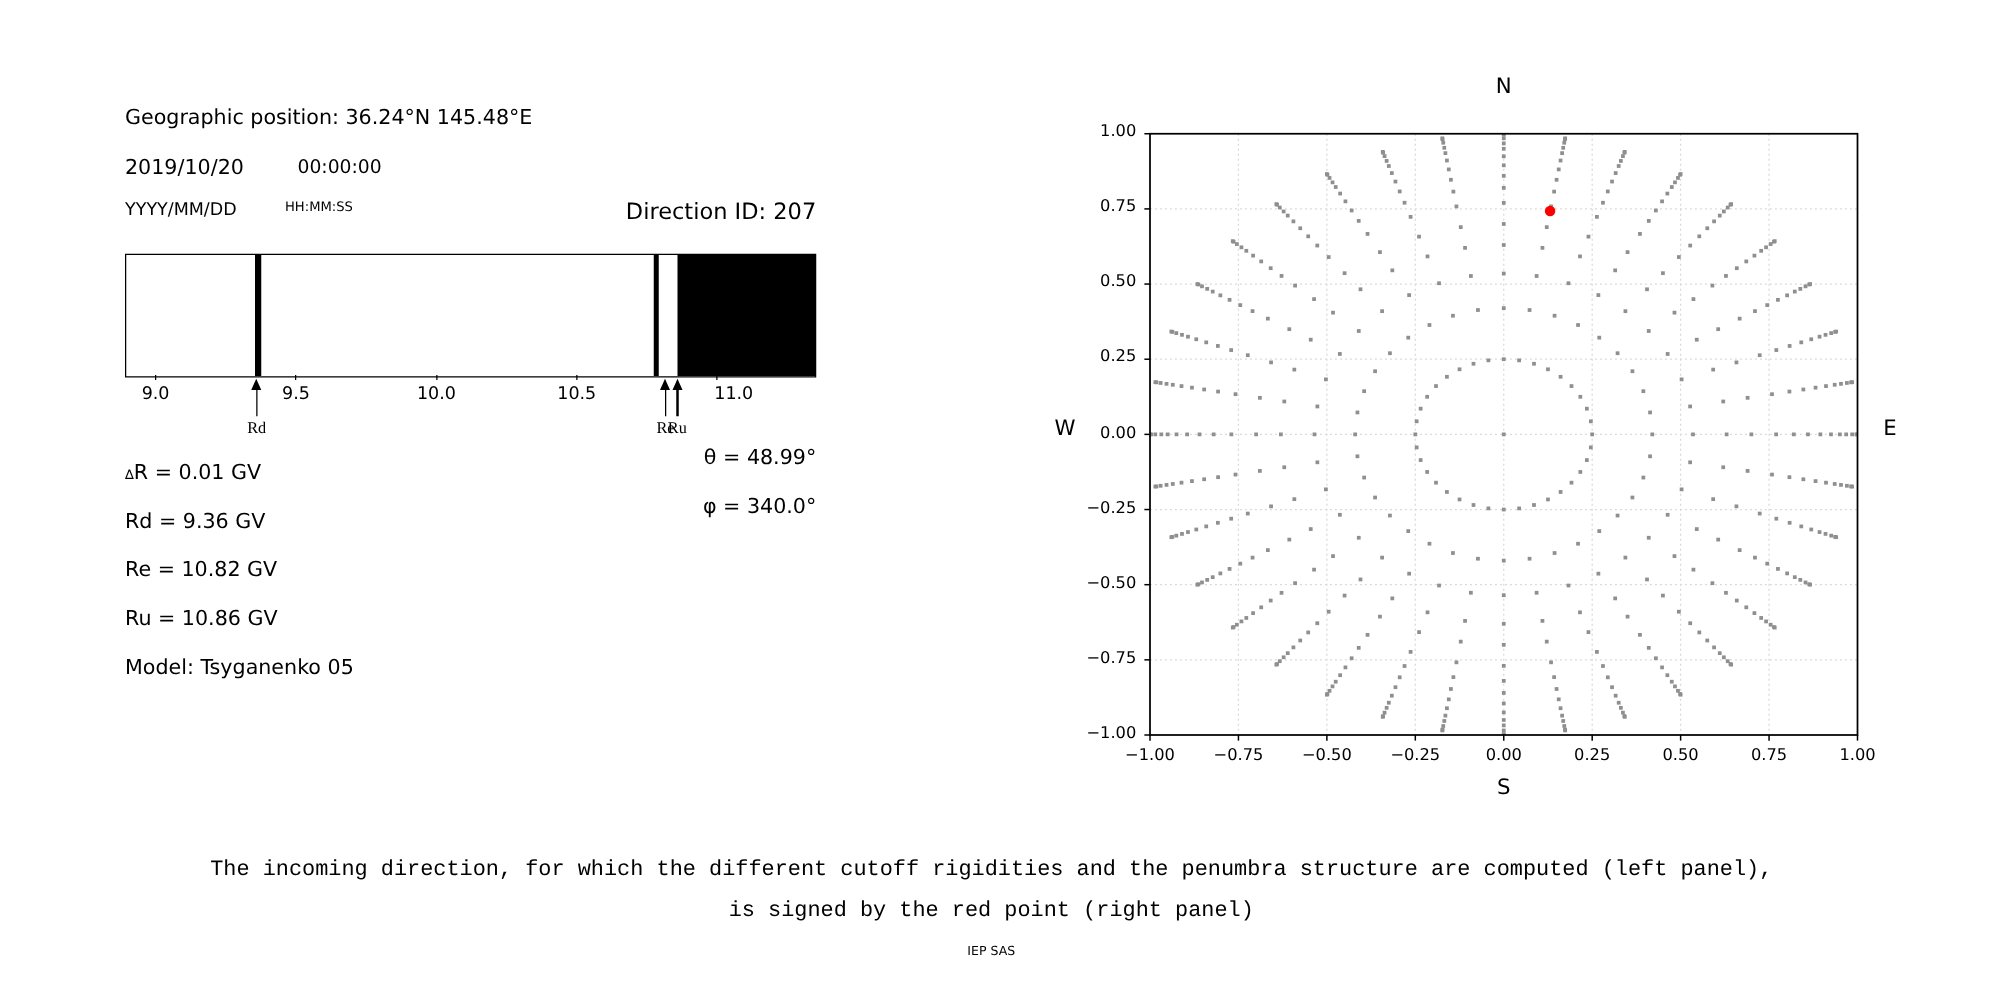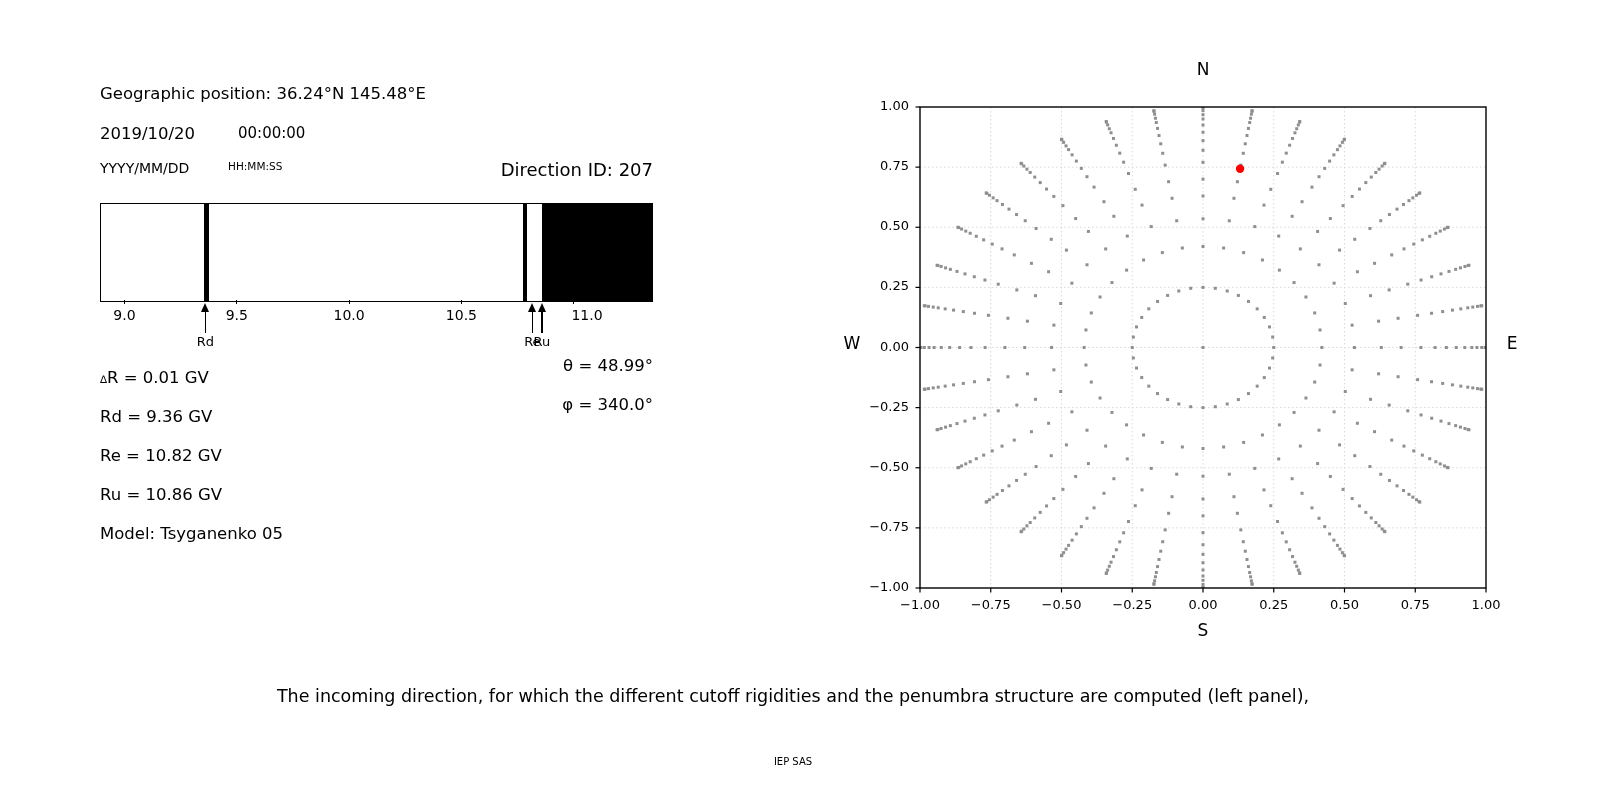--- a/index.html
+++ b/index.html
@@ -21,35 +21,35 @@
     border:1.4px solid #000;background:#ffffff;overflow:hidden;
   }
   .band{position:absolute;top:0;height:100%;}
   #barcode-axis{left:100px;top:300px;width:551px;height:65px;}
   .tickmark{position:absolute;top:0;width:1.2px;height:4px;background:#000;}
   .ticklabel{position:absolute;top:8px;width:44px;margin-left:-22px;text-align:center;font-size:14px;}
   .arrow{position:absolute;top:3px;width:12px;margin-left:-6px;height:30px;}
   .arrow-head{position:absolute;left:2px;top:0;width:0;height:0;
     border-left:4px solid transparent;border-right:4px solid transparent;border-bottom:9px solid #000;}
   .arrow-stem{position:absolute;left:5.4px;top:7px;width:1.3px;height:23px;background:#000;}
-  .arrow-label{position:absolute;top:35px;width:30px;margin-left:-15px;text-align:center;font-size:13px;}
+  .arrow-label{position:absolute;top:35px;width:30px;margin-left:-15px;text-align:center;font-size:13px;font-family:Liberation Serif, serif;}
   .info-left{left:100px;font-size:16.5px;margin-top:12px;}
   .info-right{right:947px;font-size:16.5px;text-align:right;}
   .delta{font-size:10.5px;}
   
   #sky-svg{left:920px;top:107px;overflow:visible;}
   .ytick-label{position:absolute;width:44px;text-align:right;font-size:13px;}
   .xtick-label{position:absolute;width:60px;text-align:center;font-size:13px;}
   .compass{font-size:17px;text-align:center;width:44px;}
   .compass-n{left:1181px;top:59px;}
   .compass-s{left:1181px;top:620px;}
   .compass-w{left:830px;top:333px;}
   .compass-e{left:1490px;top:333px;}
   
-  .caption{left:0;width:1586px;text-align:center;font-size:17.5px;}
+  .caption{left:0;width:1586px;text-align:center;font-size:17.5px;font-family:Liberation Mono, monospace;}
   .cap1{top:687px;}
   .cap2{top:720px;}
   .credit{left:0;width:1586px;top:756px;text-align:center;font-size:10px;}
 </style>
 </head>
 <body>
 
 <div id="root">
 
   <div class="abs txt geo">Geographic position: 36.24°N 145.48°E</div>
@@ -703,15 +703,16 @@
       <div class="abs xtick-label txt" style="left: 1243.75px; top: 598px;">0.25</div>
       <div class="abs ytick-label txt" style="left: 865px; top: 219.25px;">0.50</div>
       <div class="abs xtick-label txt" style="left: 1314.5px; top: 598px;">0.50</div>
       <div class="abs ytick-label txt" style="left: 865px; top: 159.125px;">0.75</div>
       <div class="abs xtick-label txt" style="left: 1385.25px; top: 598px;">0.75</div>
       <div class="abs ytick-label txt" style="left: 865px; top: 99px;">1.00</div>
       <div class="abs xtick-label txt" style="left: 1456px; top: 598px;">1.00</div>
     </div>
 
   <div class="abs txt caption cap1">The incoming direction, for which the different cutoff rigidities and the penumbra structure are computed (left panel),</div>
+  <div class="abs txt caption cap2">is signed by the red point (right panel)</div>
   <div class="abs txt credit">IEP SAS</div>
 
 </div>
 
 </body></html>

